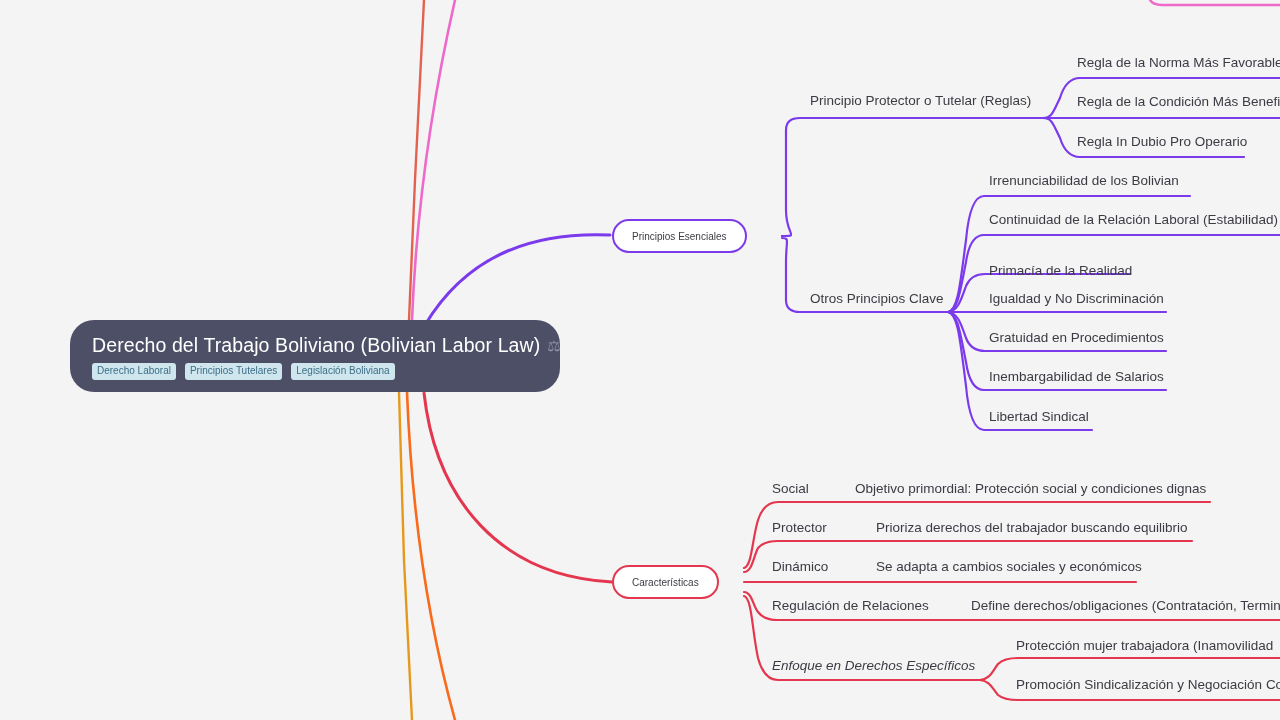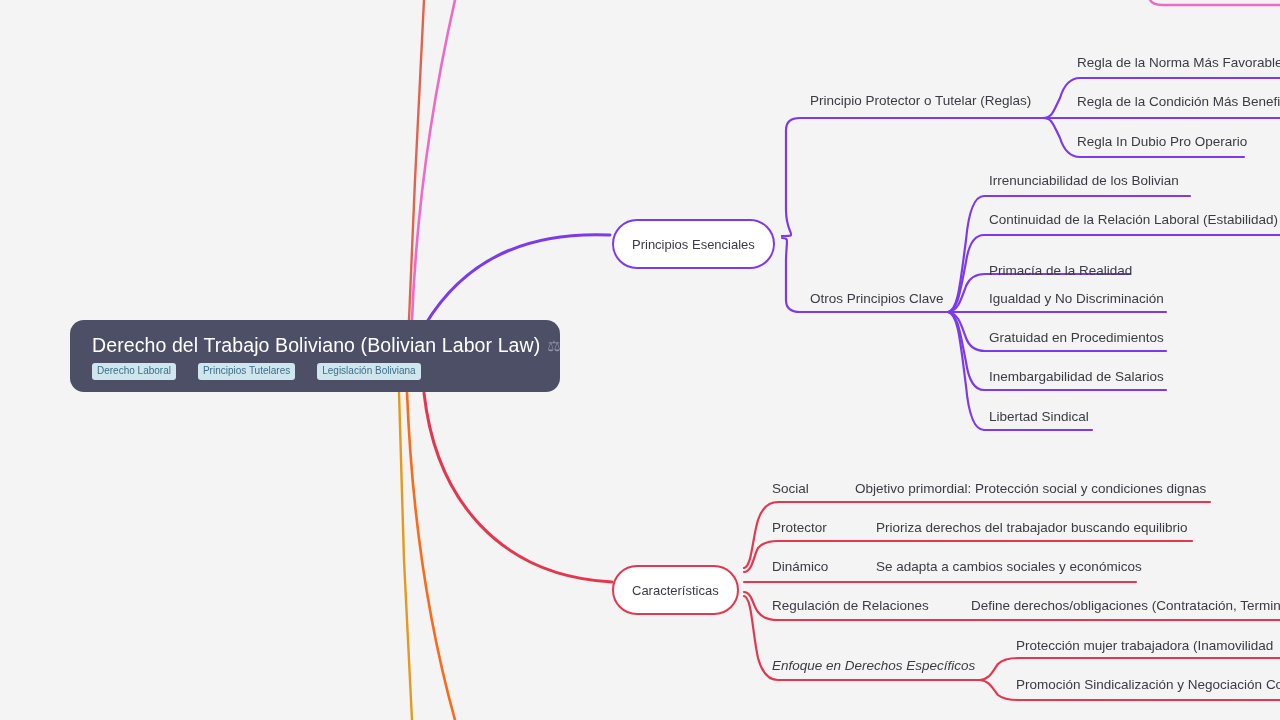--- a/index.html
+++ b/index.html
@@ -23,21 +23,21 @@
     width: 1280px; height: 720px;
     pointer-events: none;
   }
 
   
   .root-node {
     position: absolute;
     left: 70px; top: 320px;
     width: 490px; height: 72px;
     background: #4c4f66;
-    border-radius: 14px;
+    border-radius: 24px;
     padding: 10px 22px 8px 22px;
     display: flex;
     flex-direction: column;
     justify-content: center;
     z-index: 20;
   }
   .root-title-row {
     display: flex;
     align-items: center;
     gap: 7px;
@@ -50,46 +50,46 @@
     white-space: nowrap;
   }
   .root-icon {
     color: #9a9db2;
     font-size: 15px;
     line-height: 1;
     opacity: 0.85;
   }
   .root-tags {
     display: flex;
-    gap: 22px;
+    gap: 9px;
     margin-top: 6px;
   }
   .root-tag {
     background: #cfe6ef;
     color: #3d6f86;
     font-size: 10px;
     line-height: 1;
     padding: 3px 5px 4px 5px;
     border-radius: 3px;
     white-space: nowrap;
     font-family: "Liberation Sans", sans-serif;
   }
 
   
   .pill {
     position: absolute;
     background: #ffffff;
     border: 2px solid #7c3aed;
     border-radius: 999px;
-    height: 50px;
+    height: 34px;
     display: flex;
     align-items: center;
     justify-content: center;
     padding: 0 18px;
-    font-size: 13px;
+    font-size: 10px;
     color: #3b3b44;
     white-space: nowrap;
     z-index: 15;
   }
   .pill.red { border-color: #e4374f; }
 
   
   .lbl {
     position: absolute;
     font-size: 13.5px;

